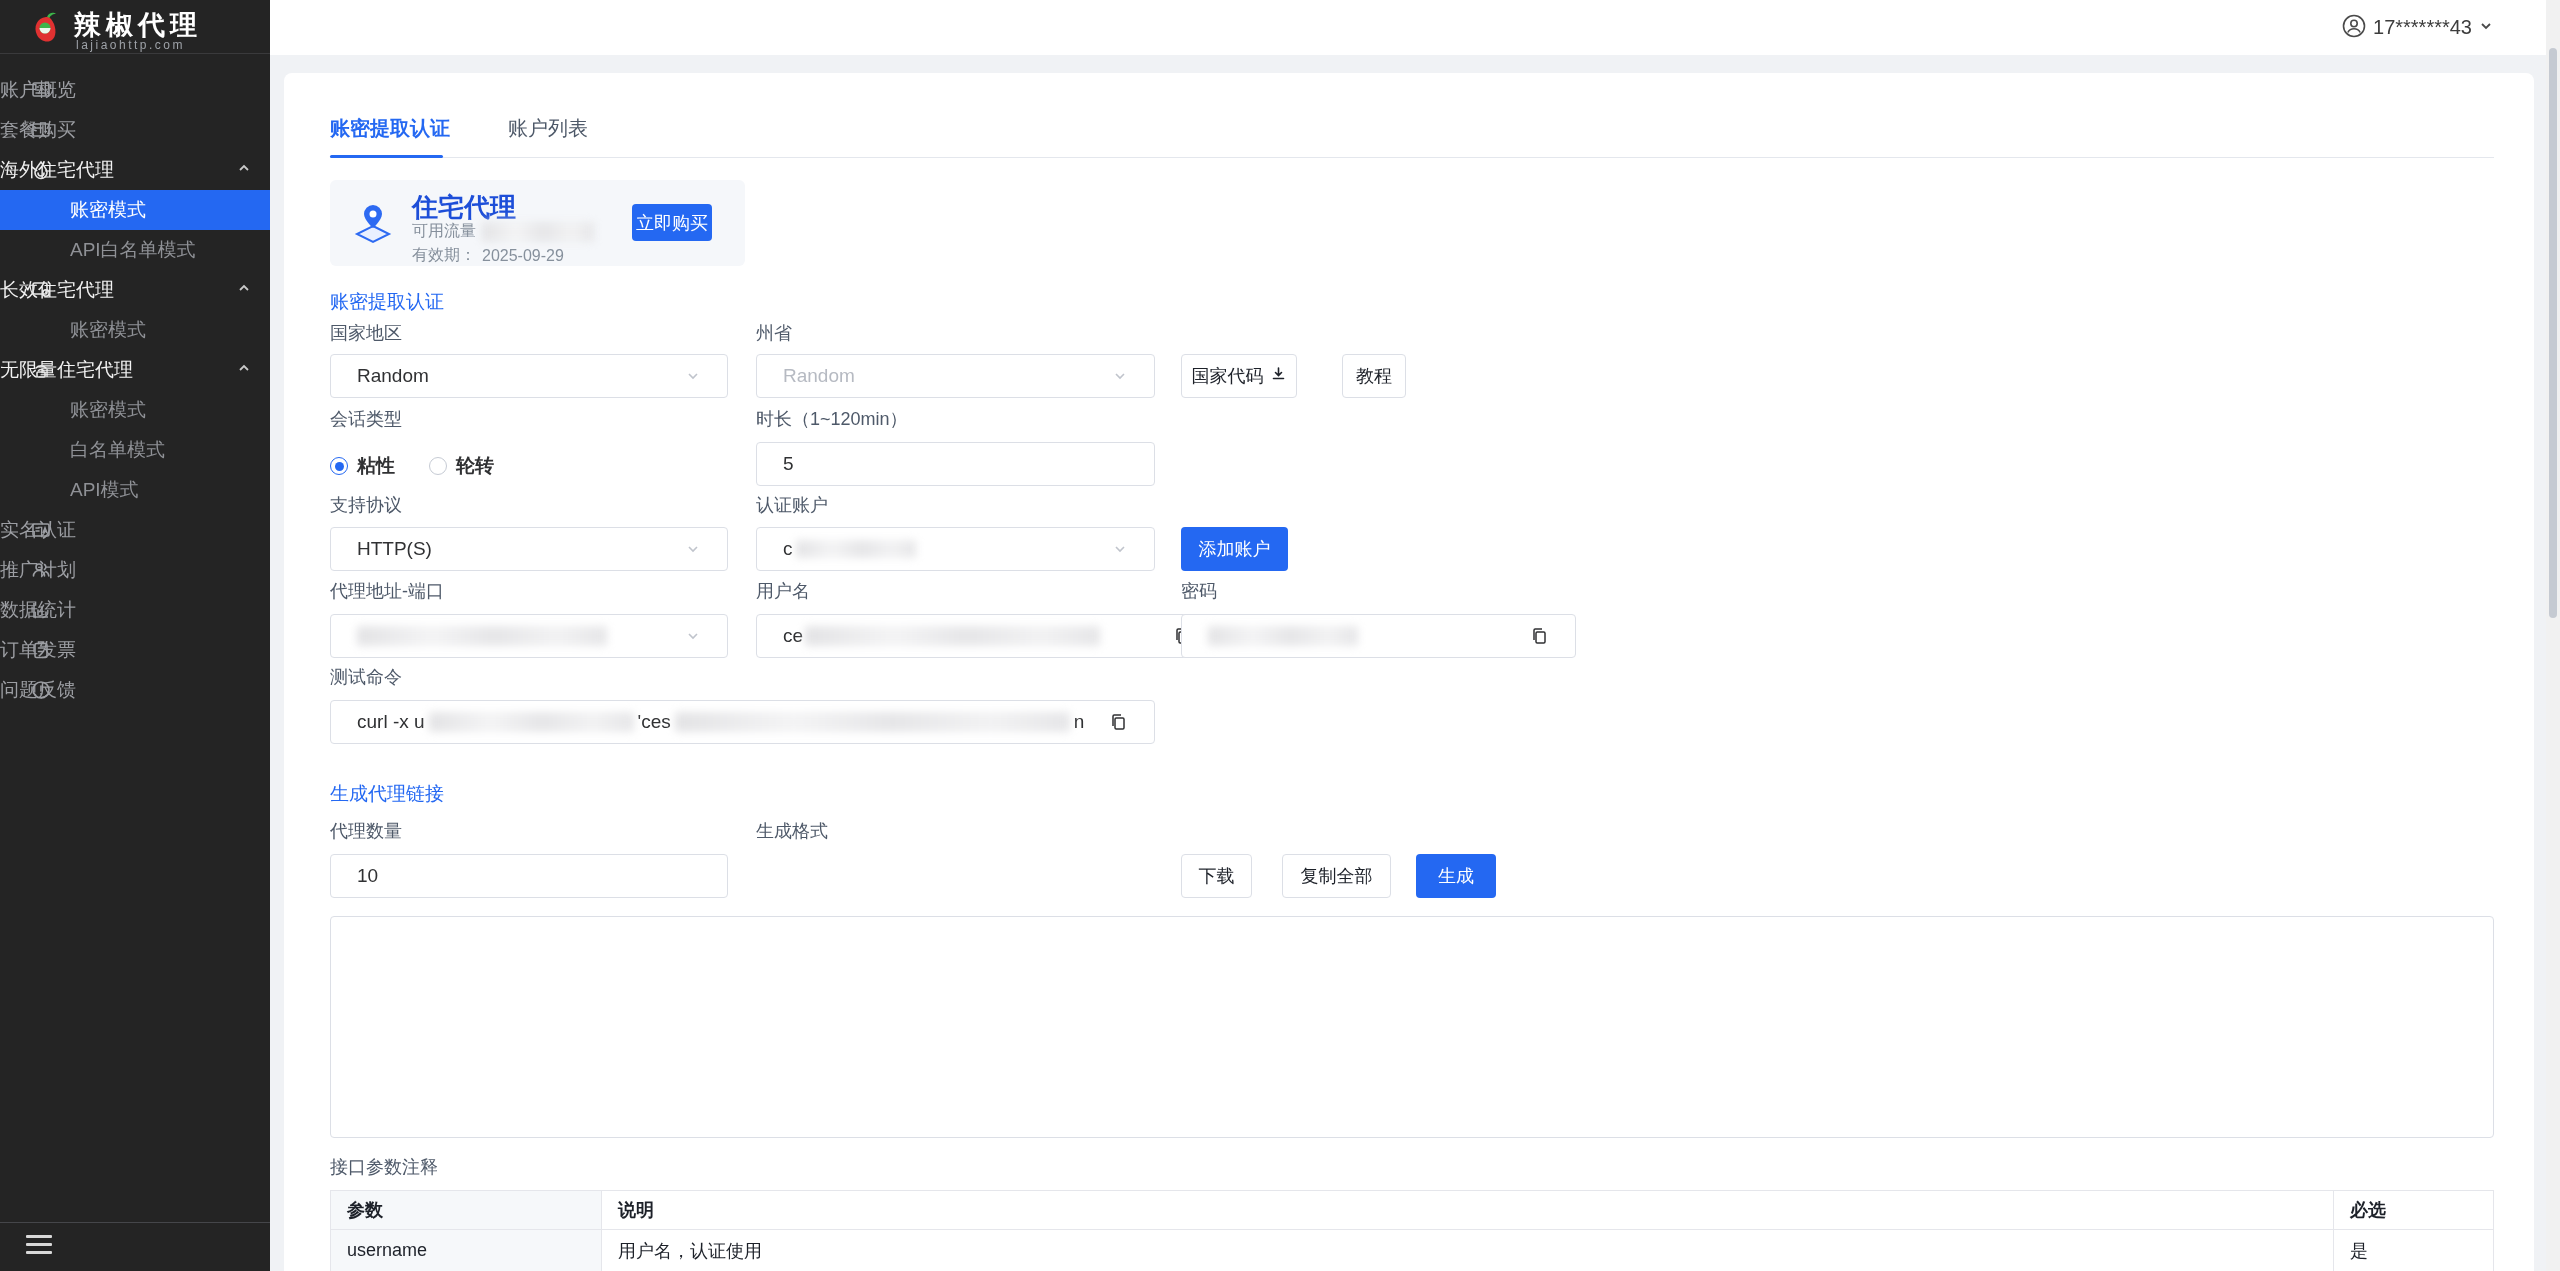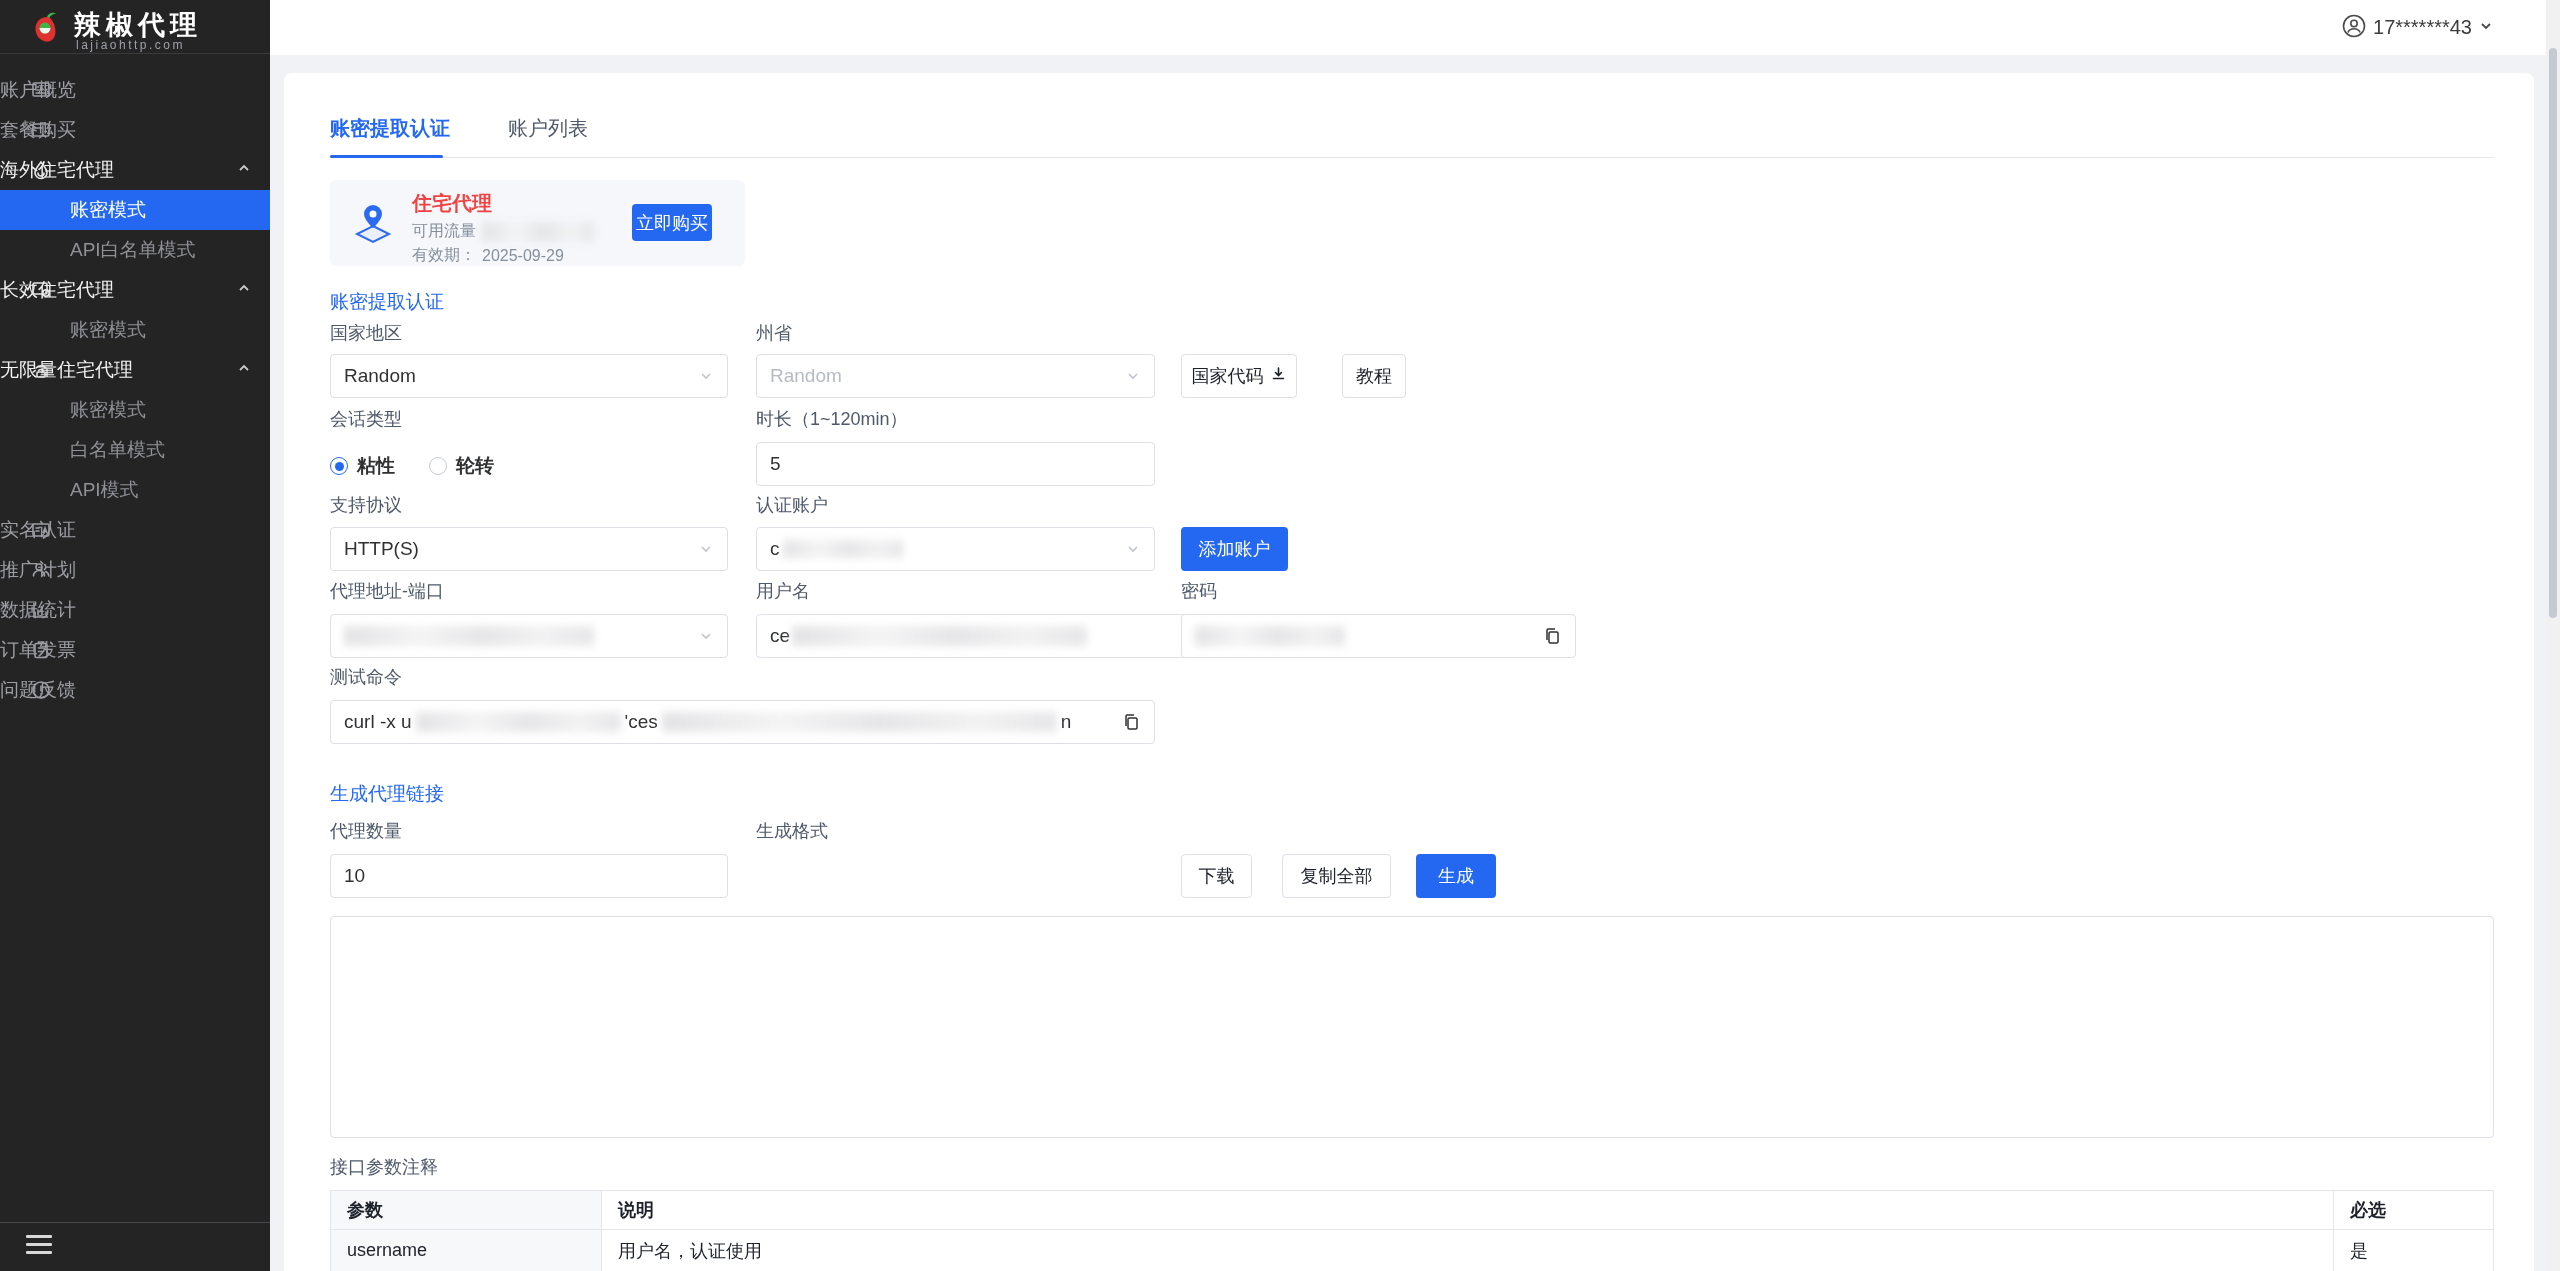--- a/index.html
+++ b/index.html
@@ -38,32 +38,32 @@
   .card { position:absolute; left:284px; top:73px; width:2250px; height:1240px; background:#ffffff; border-radius:8px; }
 
   .tabs { position:absolute; left:46px; top:42px; display:flex; gap:58px; font-size:20px; }
   .tab { cursor:pointer; color:#4e5969; padding-bottom:18px; }
   .tab.active { color:#2468f2; font-weight:bold; }
   .tabs-line { position:absolute; left:46px; top:84px; width:2164px; height:1px; background:#e4e7ed; }
   .tab-bar { position:absolute; left:46px; top:82px; width:113px; height:3px; background:#2468f2; border-radius:2px; }
 
   .prod-card { position:absolute; left:46px; top:107px; width:415px; height:86px; background:#f5f7fa; border-radius:6px; }
   .prod-icon { position:absolute; left:18px; top:19px; }
-  .prod-title { position:absolute; left:82px; top:10px; font-size:20px; font-weight:bold; color:#ef4444; }
+  .prod-title { position:absolute; left:82px; top:10px; font-size:26px; font-weight:bold; color:#1d4ed8; }
   .prod-line { position:absolute; left:82px; font-size:16px; color:#86909c; display:flex; align-items:center; gap:6px; }
   .prod-line.l1 { top:41px; } .prod-line.l2 { top:65px; }
   .buy-btn { position:absolute; left:302px; top:24px; width:80px; height:37px; background:#2468f2; color:#ffffff;
     font-size:18px; border:none; border-radius:4px; cursor:pointer; }
 
   .sec-heading { position:absolute; left:46px; color:#2468f2; font-size:19px; cursor:pointer; }
   .h1 { top:216px; } .h2 { top:708px; }
 
   .lbl { position:absolute; font-size:18px; color:#4e5969; }
   .ctl { position:absolute; height:44px; border:1px solid #dcdfe6; border-radius:4px; background:#fff;
-    display:flex; align-items:center; font-size:19px; color:#303133; padding:0 13px; }
+    display:flex; align-items:center; font-size:19px; color:#303133; padding:0 26px; }
   .sel { justify-content:space-between; cursor:pointer; }
   .sel .chev { flex:none; margin-left:8px; display:flex; }
   .sel.disabled { color:#b6bac2; }
   .wbtn { position:absolute; height:44px; border:1px solid #dcdfe6; border-radius:4px; background:#fff;
     font-size:18px; color:#1d2129; cursor:pointer; display:flex; align-items:center; justify-content:center; gap:6px; }
   .pbtn { position:absolute; height:44px; border:none; border-radius:4px; background:#2468f2; color:#fff;
     font-size:18px; cursor:pointer; display:flex; align-items:center; justify-content:center; }
   input.ctl { display:block; line-height:42px; }
 
   .blob { display:inline-block; height:20px; border-radius:3px; filter:blur(4px);

